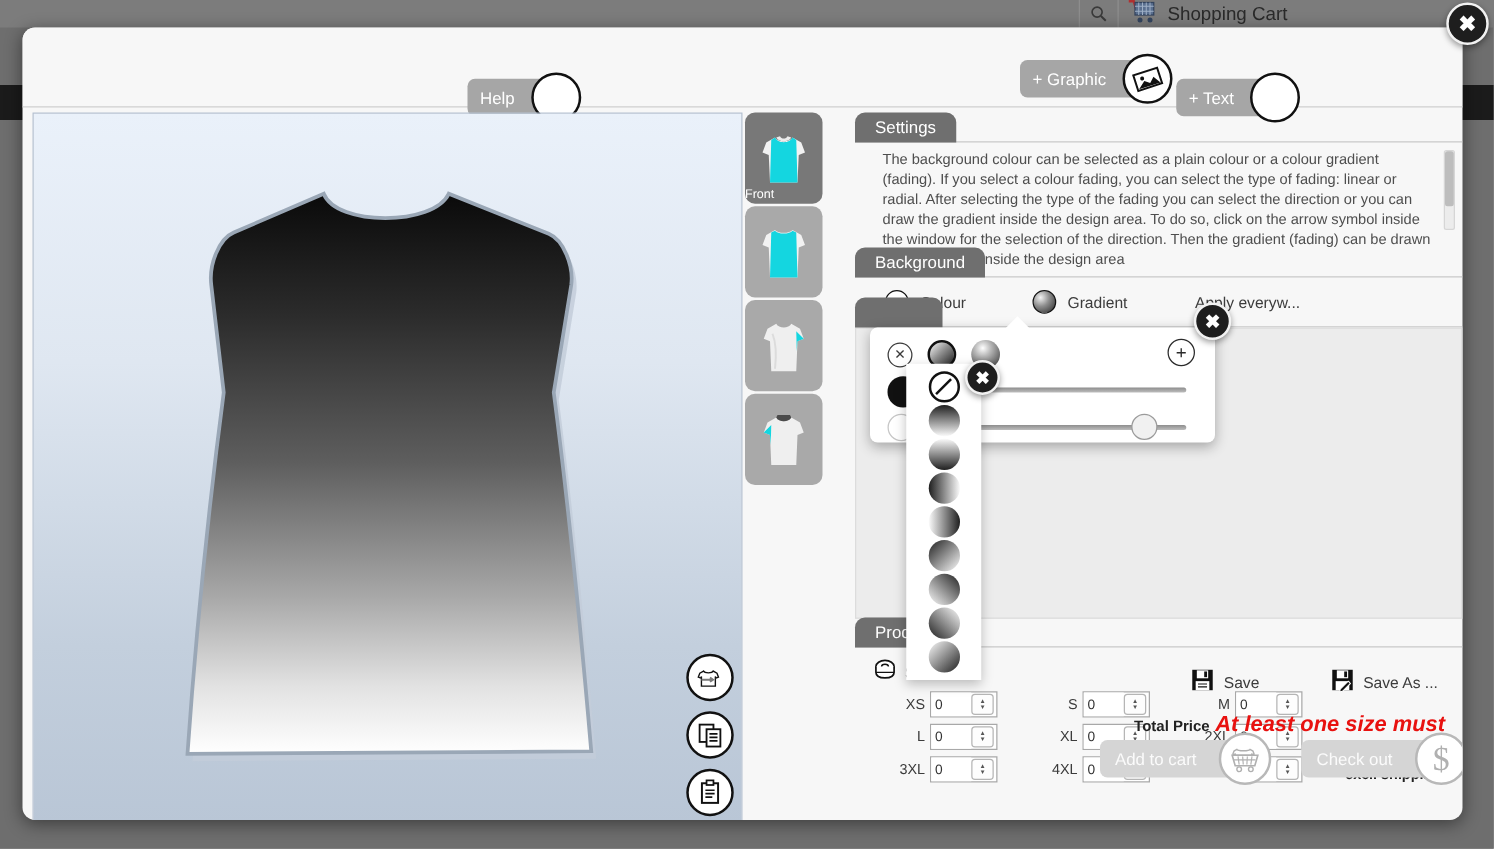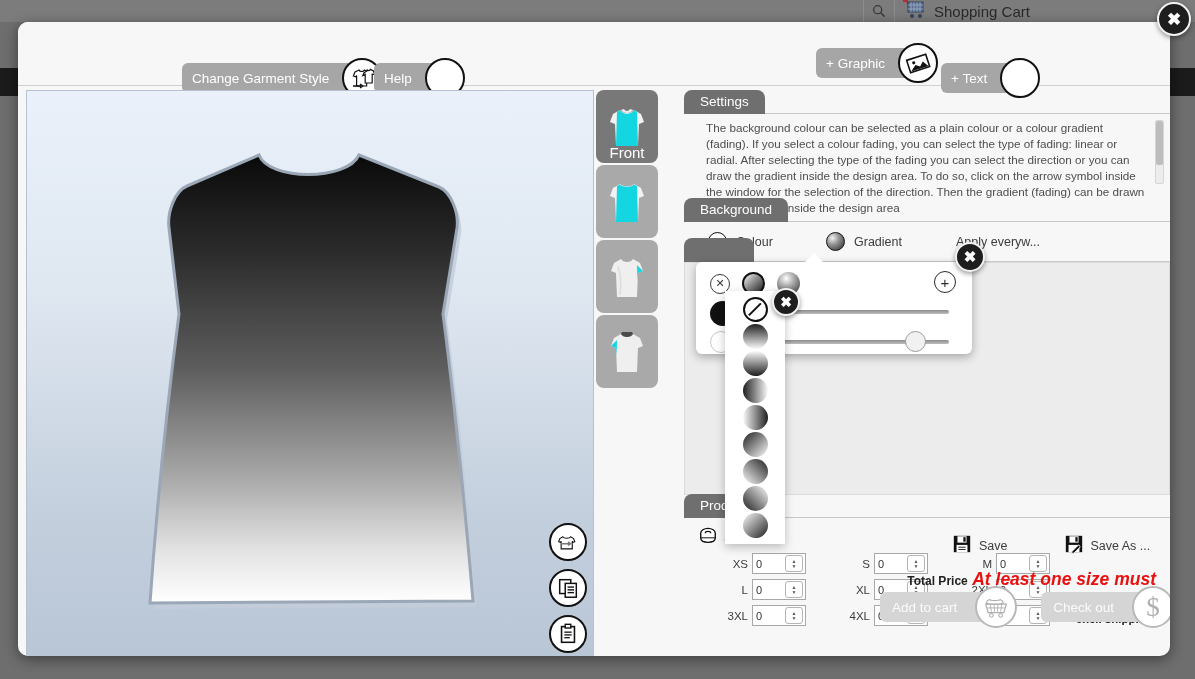--- a/index.html
+++ b/index.html
@@ -80,21 +80,21 @@
   }
 
   
   #thumb-rail { position:absolute; left:578px; top:4px; width:66px; height:570px; }
   .thumb {
     width:62px; height:73px; border-radius:8px; background:#a9a9a9;
     margin-bottom:2px; position:relative; cursor:pointer;
     display:flex; align-items:center; justify-content:center;
   }
   .thumb.active { background:#787878; }
-  .thumb-label { position:absolute; bottom:2px; width:100%; text-align:center; color:#fff; font-size:15px; }
+  .thumb-label { position:absolute; bottom:2px; width:100%; color:#fff; font-size:10px; }
 
   
   #right-panel { position:absolute; left:648px; top:0px; width:504px; height:570px; }
 
   .sec-tab {
     display:inline-block; background:#6f6f6f; color:#fff;
     font-size:13.5px; padding:4px 16px 5px 16px;
     border-radius:8px 8px 0 0;
   }
   .sec-rule { border-top:1px solid #c9c9c9; margin-top:-1px; }
@@ -124,21 +124,21 @@
   
   #mid-sec { position:absolute; left:18px; top:152px; width:486px; }
   #mid-body { height:233px; background:#ececec; border:1px solid #dcdcdc; margin-top:0; }
 
   
   #prod-sec { position:absolute; left:18px; top:408px; width:486px; }
   #prod-body { padding:6px 0 0 0; position:relative; }
 
   .size-head { display:flex; align-items:center; gap:6px; padding:2px 0 4px 14px; font-size:12.5px; color:#3c3c3c; }
   .size-grid { display:grid; grid-template-columns:repeat(3, 100px); gap:5px 22px; padding-left:22px; }
-  .size-cell { display:flex; align-items:center; justify-content:flex-end; gap:4px; }
+  .size-cell { display:flex; align-items:center; justify-content:center; gap:4px; }
   .size-lbl { font-size:11.5px; color:#3c3c3c; width:26px; text-align:right; }
   .spin {
     display:flex; align-items:center; width:54px; height:21px;
     border:1px solid #a8a8a8; background:#fff;
   }
   .spin input {
     border:0; outline:0; width:32px; height:19px; font-size:11px;
     padding-left:3px; color:#333; font-family:"Liberation Sans", sans-serif;
   }
   .spin .arrows {
@@ -278,30 +278,20 @@
   </div>
 
   <div class="right-black"></div>
 </div>
 
 <div id="app-window">
 
   <div id="app-header">
 
 
-    <div class="pillbtn cgs">
-      <span>Change Garment Style</span>
-      <span class="circ">
-        <svg width="28" height="28" viewBox="0 0 28 28">
-          <path d="M11 6 l-4 2 -1.6 4 2.6 1 .6-1.6 V22 h10 V11.4 l.6 1.6 2.6-1 L20.4 8 16.4 6 c-.7 2-4.7 2-5.4 0z" fill="#fff" stroke="#111" stroke-width="1.2"></path>
-          <path d="M16 8 l-3 1.6 -1.2 3 2-.8 .4-1.2 V20 h7 V10.6 l.4 1.2 2-.8 -1.2-3 L19.4 6.4 c-.5 1.5-2.9 1.5-3.4 0z" fill="#fff" stroke="#111" stroke-width="1.2" transform="translate(3,-1)"></path>
-          <path d="M5 22 h8 M12 20 l2.6 2 -2.6 2" fill="none" stroke="#111" stroke-width="1.5"></path>
-        </svg>
-      </span>
-    </div>
 
     <div class="pillbtn help">
       <span>Help</span>
       <span class="circ">
         <span class="helpq">?</span>
       </span>
     </div>
 
     <div class="pillbtn graphic">
       <span>+ Graphic</span>

